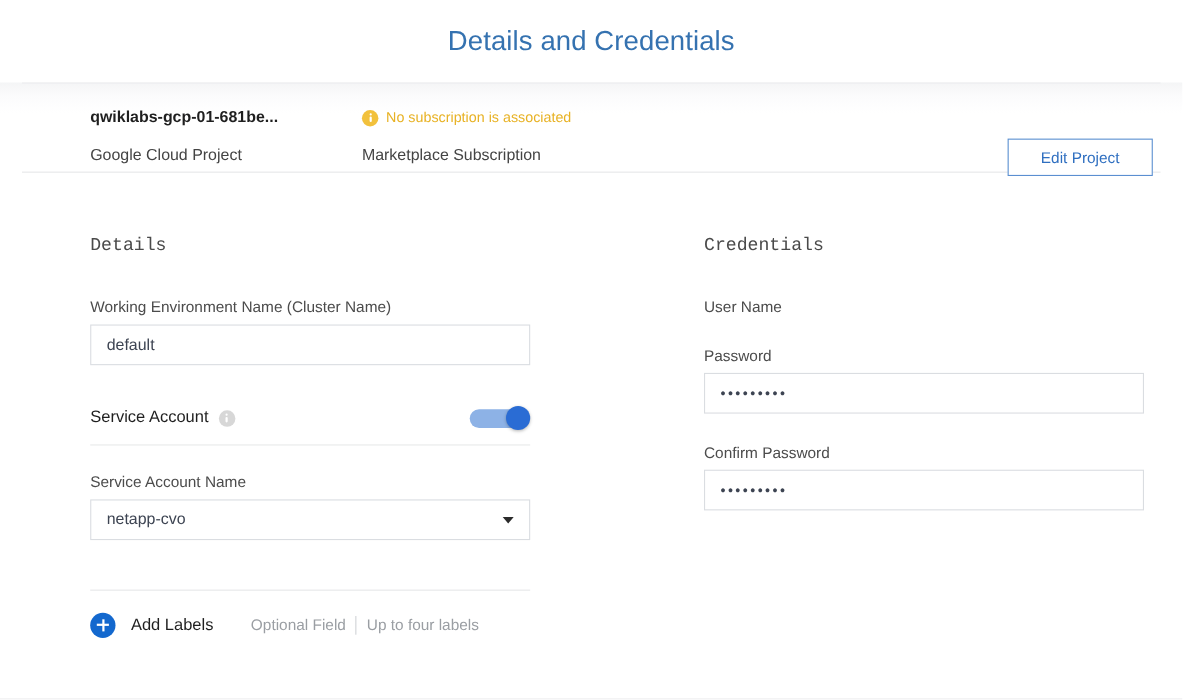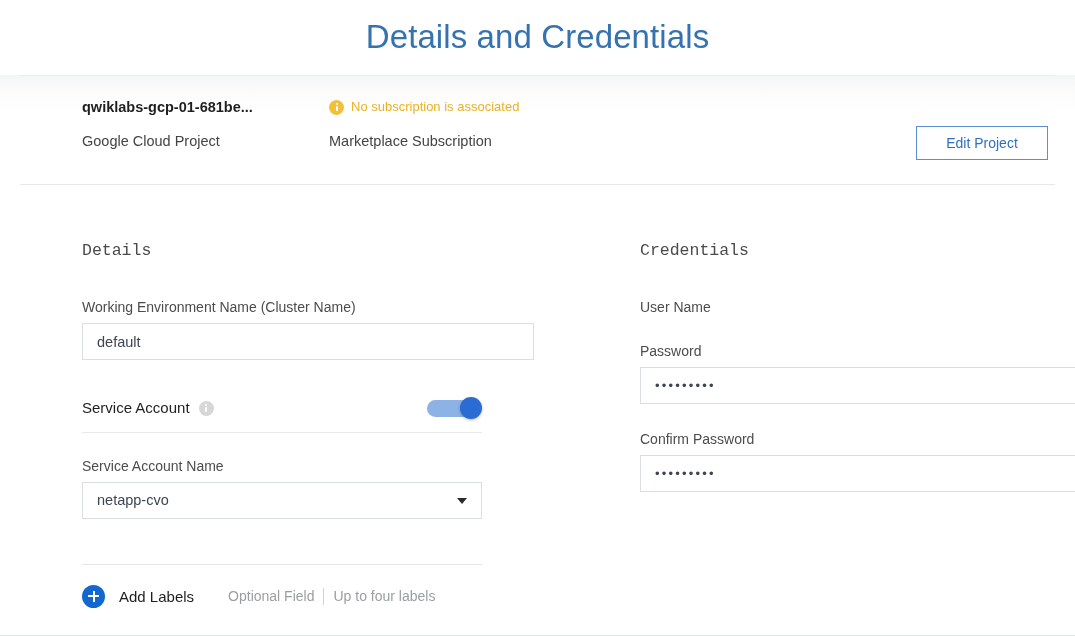--- a/index.html
+++ b/index.html
@@ -13,32 +13,32 @@
     font-family: "Liberation Sans", sans-serif;
     color: #333333;
     overflow: hidden;
     position: relative;
   }
 
   
   .page-title {
     text-align: center;
     color: #3572b0;
-    font-size: 33px;
+    font-size: 25px;
     font-weight: 400;
     letter-spacing: 0.1px;
     padding-top: 22px;
     line-height: 30px;
   }
 
   
   .project-band {
     margin-top: 23px;
     position: relative;
-    height: 110px;
+    height: 82px;
     background: linear-gradient(180deg, #f4f5f6 0%, #fbfbfc 14%, #ffffff 34%, #ffffff 100%);
     padding-left: 33px;
   }
   .band-rule {
     position: absolute;
     left: 20px;
     right: 20px;
     height: 1px;
     background: #e4e5e7;
   }
@@ -156,21 +156,21 @@
   .field-label {
     font-size: 14px;
     color: #4c4c4c;
     line-height: 18px;
     margin-bottom: 7px;
   }
 
   .text-input {
     display: block;
     box-sizing: border-box;
-    width: 452px;
+    width: 400px;
     height: 37px;
     border: 1px solid #dadde1;
     background: #ffffff;
     font-family: "Liberation Sans", sans-serif;
     font-size: 14.5px;
     color: #3d4452;
     padding: 0 14px;
     border-radius: 0;
     outline: none;
   }

